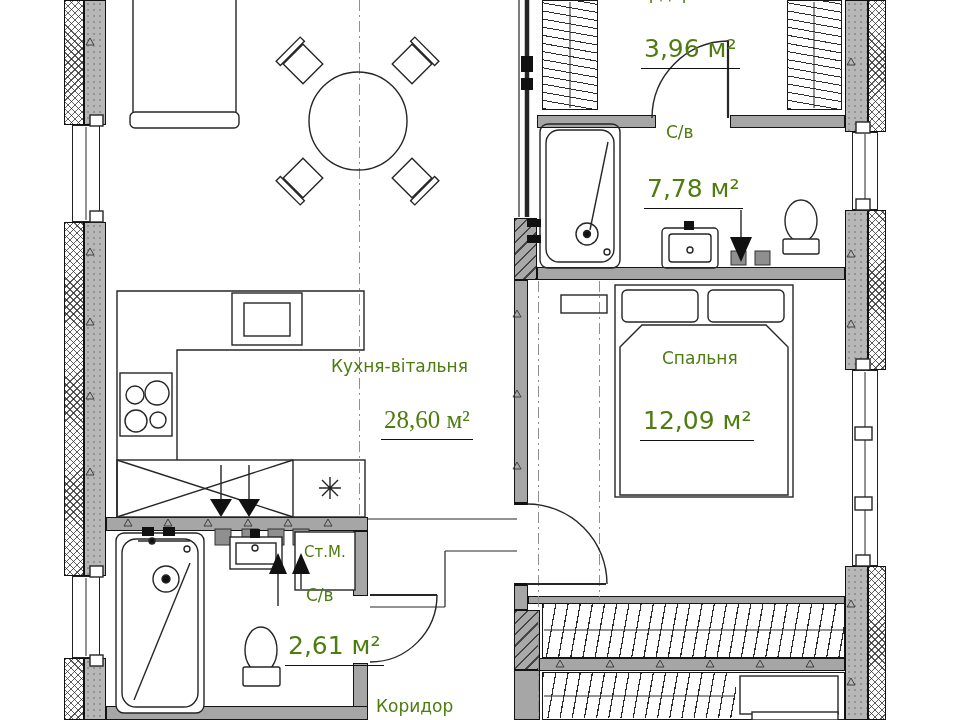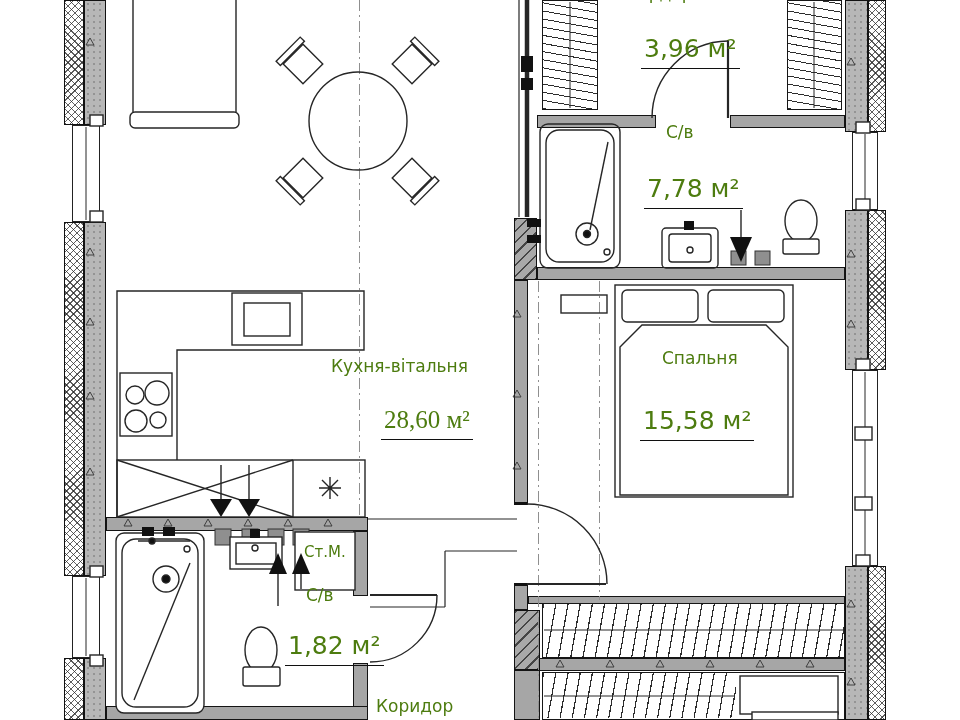--- a/index.html
+++ b/index.html
@@ -279,21 +279,21 @@
   <div class="lbl rname" style="left:628px;top:-17px;">Гардероб</div>
   <div class="lbl rarea" style="left:641px;top:34px;">3,96 м²</div>
 
   <div class="lbl rname" style="left:666px;top:122px;">С/в</div>
   <div class="lbl rarea" style="left:644px;top:174px;">7,78 м²</div>
 
   <div class="lbl rname" style="left:331px;top:356px;">Кухня-вітальня</div>
   <div class="lbl rarea" style="left:381px;top:406px;font-family:Liberation Serif, serif;">28,60 м²</div>
 
   <div class="lbl rname" style="left:642px;top:348px;margin-left:20px;">Спальня</div>
-  <div class="lbl rarea" style="left:640px;top:406px;">15,58 м²</div>
+  <div class="lbl rarea" style="left:640px;top:406px;">12,09 м²</div>
 
   <div class="lbl small" style="left:304px;top:543px;text-align:right;">Ст.М.</div>
   <div class="lbl rname" style="left:306px;top:585px;">С/в</div>
-  <div class="lbl rarea" style="left:285px;top:631px;">1,82 м²</div>
+  <div class="lbl rarea" style="left:285px;top:631px;">2,61 м²</div>
 
   <div class="lbl rname" style="left:376px;top:696px;">Коридор</div>
 
 </div>
 
 </body></html>

